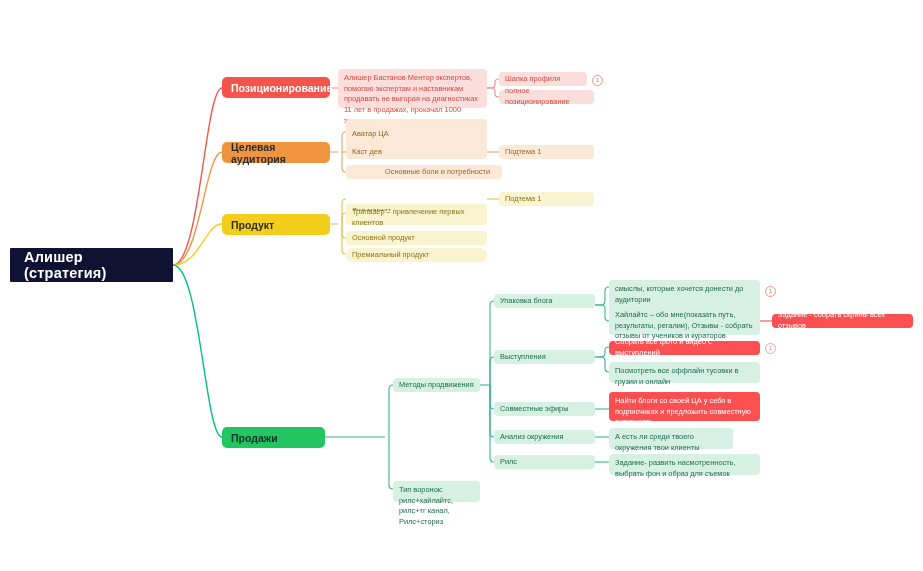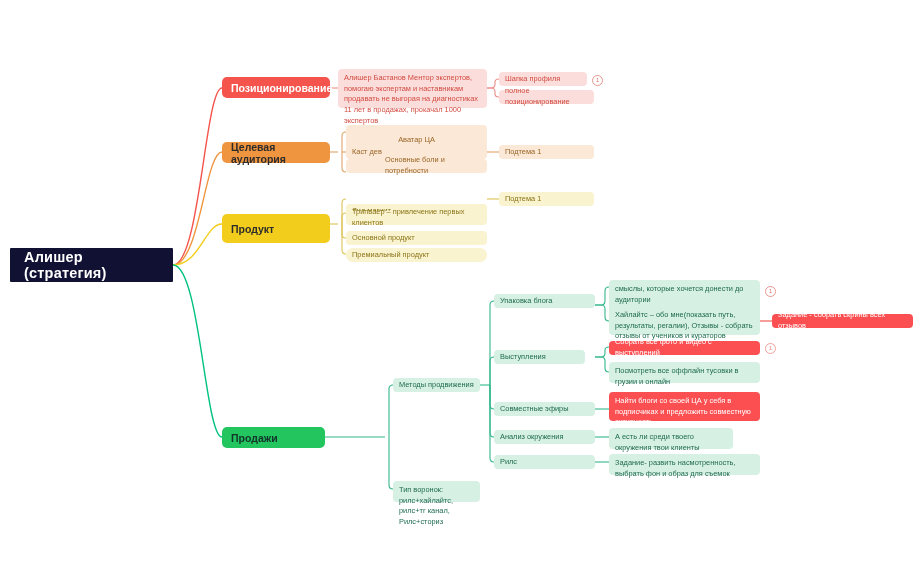--- a/index.html
+++ b/index.html
@@ -120,34 +120,34 @@
     <span class="txt">Шапка профиля</span>
   </div>
   <div class="badge" style="left:592px;top:75px;">1</div>
   <div class="node soft red" style="left:499px;top:90px;width:95px;height:14px;">
     <span class="txt">полное позиционирование</span>
   </div>
 
   <div class="node l1 orange" style="left:222px;top:142px;width:108px;height:21px;">
     <span class="txt">Целевая аудитория</span>
   </div>
-  <div class="node soft orange" style="left:346px;top:125px;width:141px;height:31px;justify-content:center;">
+  <div class="node soft orange" style="left:346px;top:119px;width:141px;height:31px;">
     <span class="txt">Аватар ЦА</span>
   </div>
   <div class="node soft orange" style="left:346px;top:145px;width:141px;height:14px;">
     <span class="txt">Каст дев</span>
   </div>
   <div class="node soft orange" style="left:499px;top:145px;width:95px;height:14px;">
     <span class="txt">Подтема 1</span>
   </div>
-  <div class="node soft orange" style="left:346px;top:159px;width:141px;height:14px;padding-left:39px;">
+  <div class="node soft orange" style="left:346px;top:165px;width:156px;height:14px;padding-left:39px;">
     <span class="txt">Основные боли и потребности</span>
   </div>
 
-  <div class="node l1 yellow" style="left:222px;top:214px;width:108px;height:29px;">
+  <div class="node l1 yellow" style="left:222px;top:214px;width:108px;height:21px;">
     <span class="txt">Продукт</span>
   </div>
   <div class="node soft yellow" style="left:346px;top:204px;width:141px;height:14px;">
     <span class="txt">Лид магнит</span>
   </div>
   <div class="node soft yellow" style="left:499px;top:192px;width:95px;height:14px;">
     <span class="txt">Подтема 1</span>
   </div>
   <div class="node soft yellow" style="left:346px;top:211px;width:141px;height:14px;">
     <span class="txt">Трипваер  – привлечение первых клиентов</span>
@@ -165,21 +165,21 @@
   <div class="node soft green" style="left:393px;top:378px;width:87px;height:14px;">
     <span class="txt">Методы продвижения</span>
   </div>
   <div class="node soft green top" style="left:393px;top:481px;width:87px;height:21px;">
     <span class="txt">Тип воронок: рилс+хайлайтс, рилс+тг канал, Рилс+сториз</span>
   </div>
 
   <div class="node soft green" style="left:494px;top:294px;width:101px;height:14px;">
     <span class="txt">Упаковка блога</span>
   </div>
-  <div class="node soft green" style="left:494px;top:350px;width:91px;height:14px;">
+  <div class="node soft green" style="left:494px;top:350px;width:101px;height:14px;">
     <span class="txt">Выступления</span>
   </div>
   <div class="node soft green" style="left:494px;top:402px;width:101px;height:14px;">
     <span class="txt">Совместные эфиры</span>
   </div>
   <div class="node soft green" style="left:494px;top:430px;width:101px;height:14px;">
     <span class="txt">Анализ окружения</span>
   </div>
   <div class="node soft green" style="left:494px;top:455px;width:101px;height:14px;">
     <span class="txt">Рилс</span>

